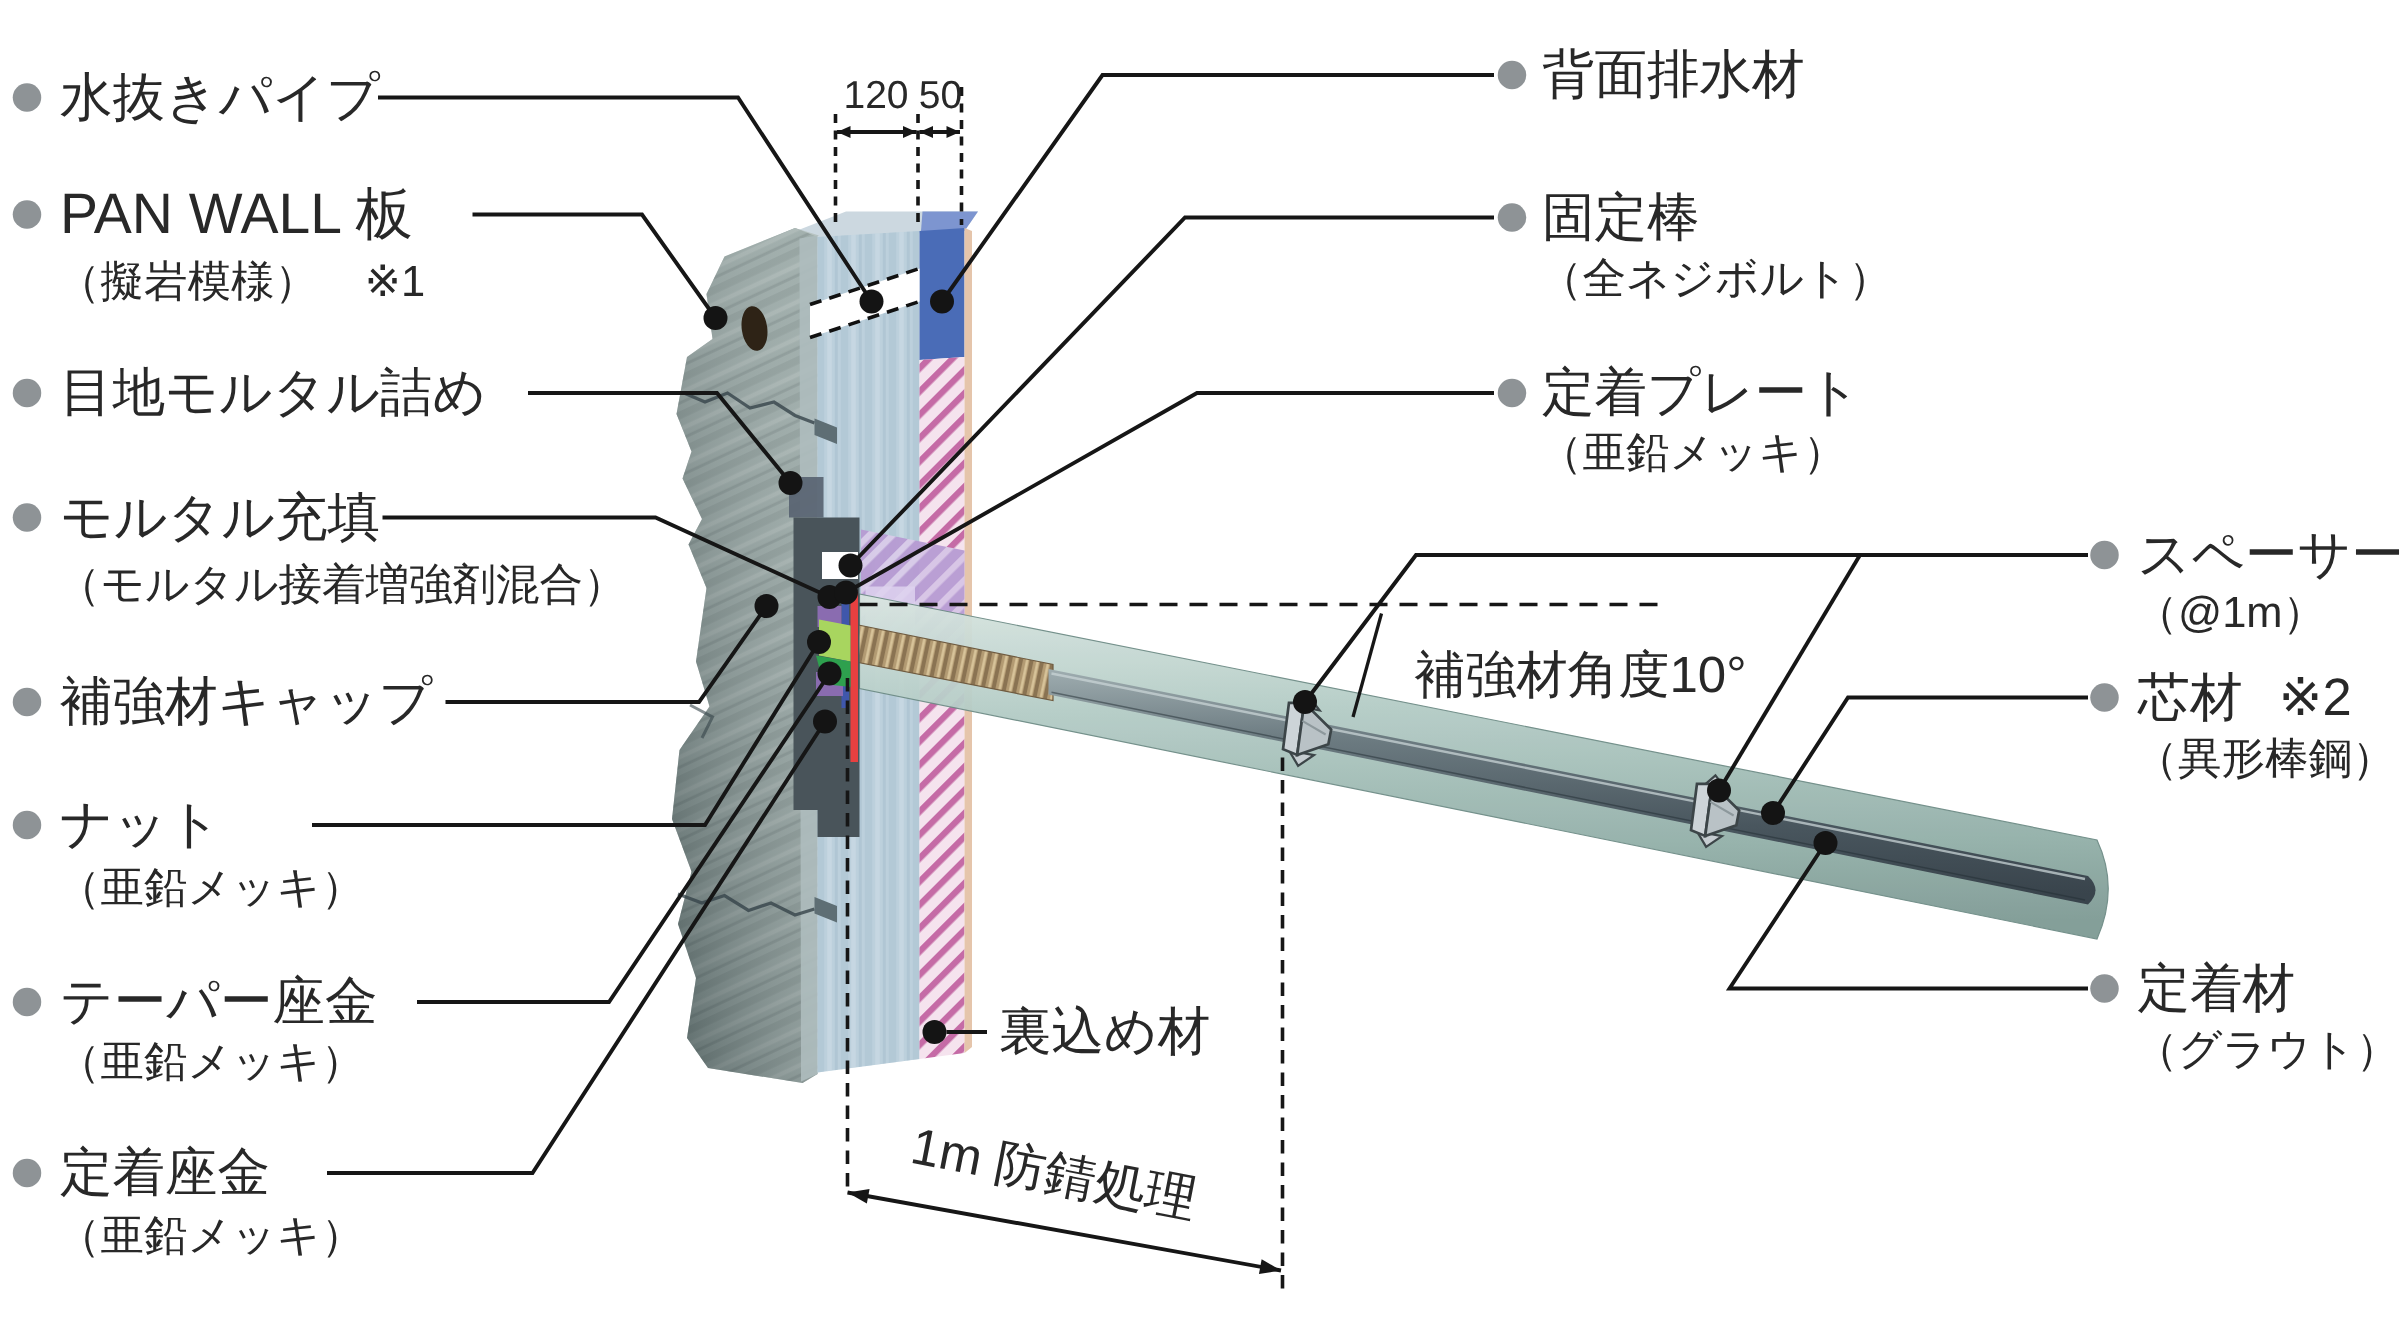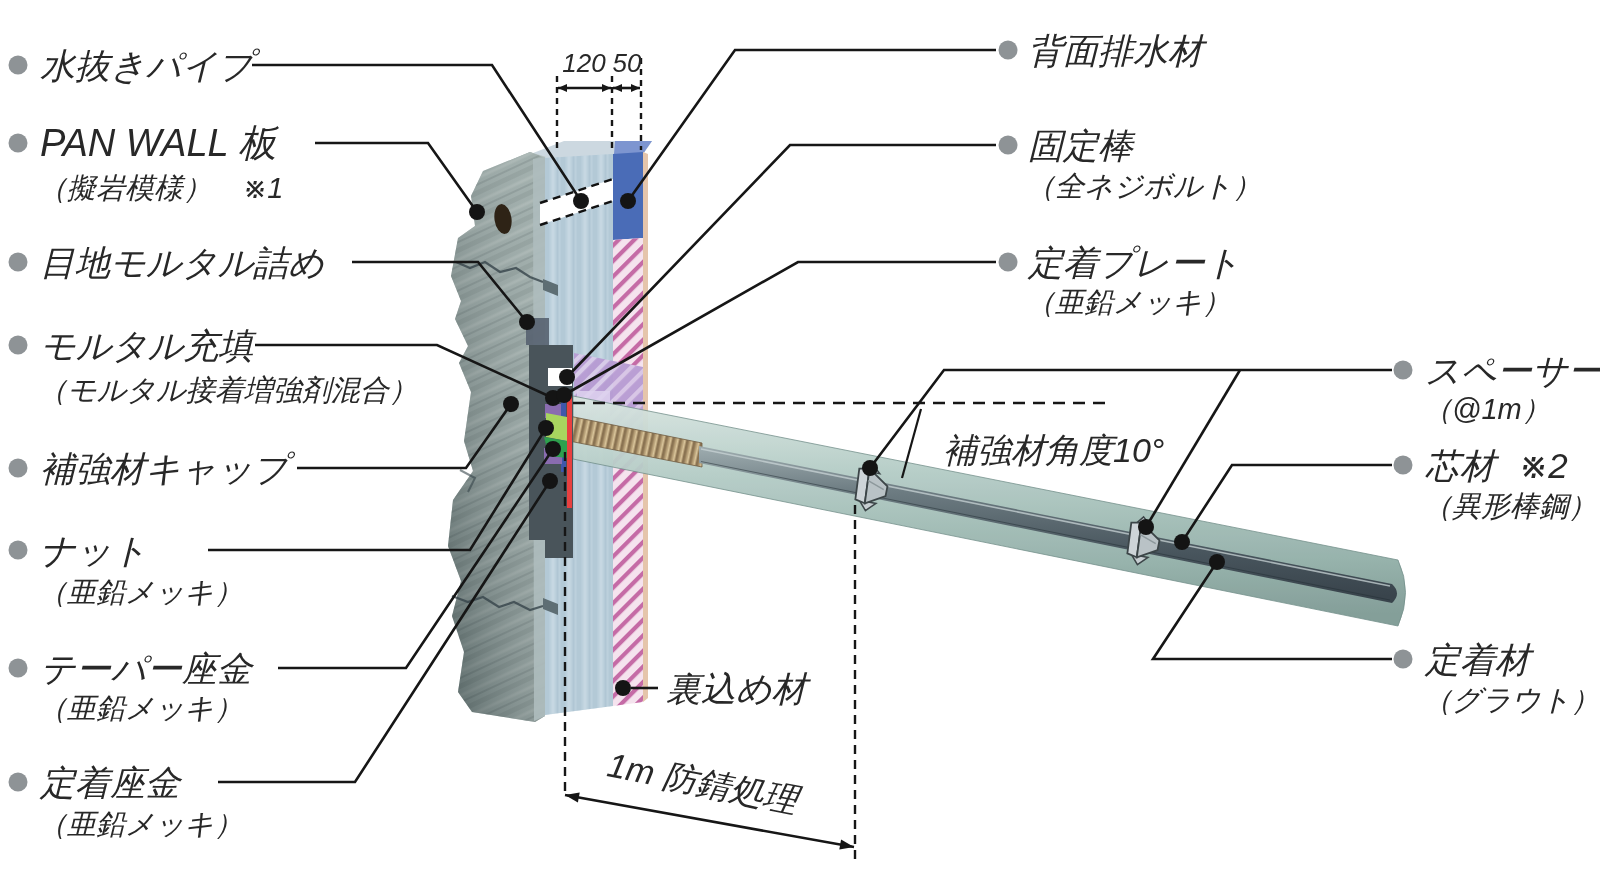--- a/index.html
+++ b/index.html
@@ -1,17 +1,17 @@
 <!DOCTYPE html>
 <html><head>
 <meta charset="utf-8">
 <style>
   html,body{margin:0;padding:0;background:#ffffff;}
   #stage{position:relative;width:1600px;height:880px;background:#ffffff;overflow:hidden;
-         font-family:"Liberation Sans","DejaVu Sans",sans-serif;font-style:italic;}
+         font-family:"Liberation Sans","DejaVu Sans",sans-serif;}
   svg text{font-family:"Liberation Sans","DejaVu Sans",sans-serif;fill:#282828;
            dominant-baseline:central;}
   .t-main{font-size:35px;}
   .t-big{font-size:38px;}
   .t-sub{font-size:29px;}
   .t-ann{font-size:34px;}
   .t-dim{font-size:26px;}
   .leader{fill:none;stroke:#161616;stroke-width:2.6;}
   .dashln{fill:none;stroke:#161616;stroke-width:2.4;}
   .dot{fill:#141414;}

